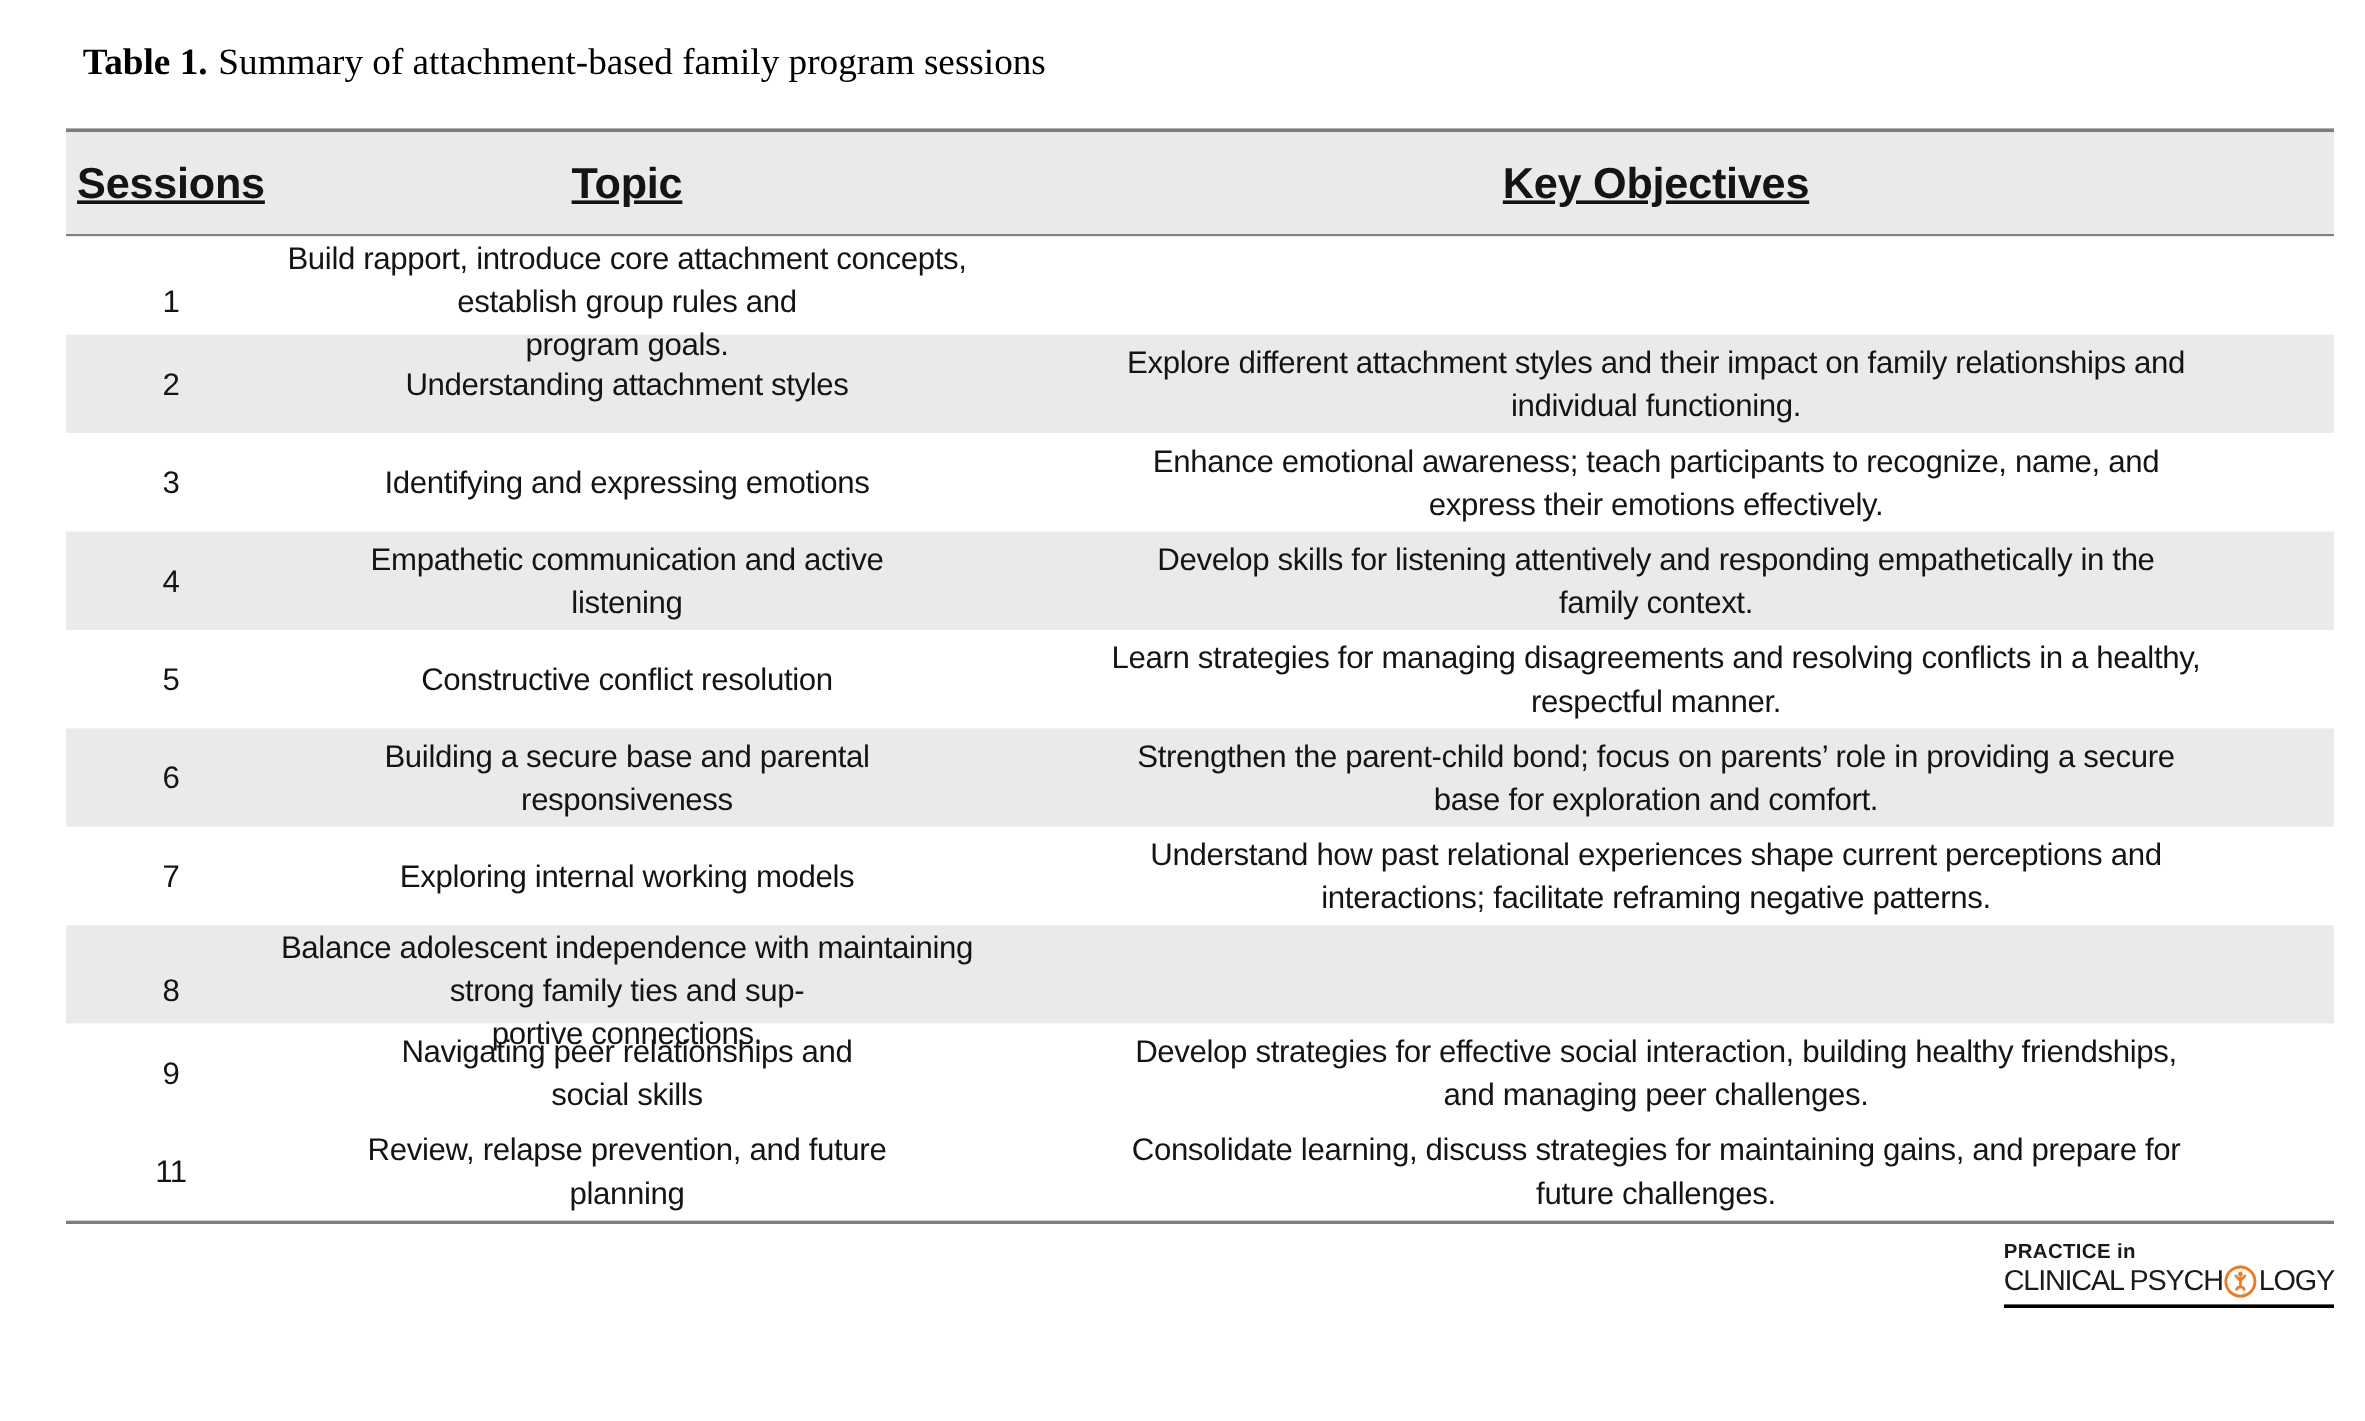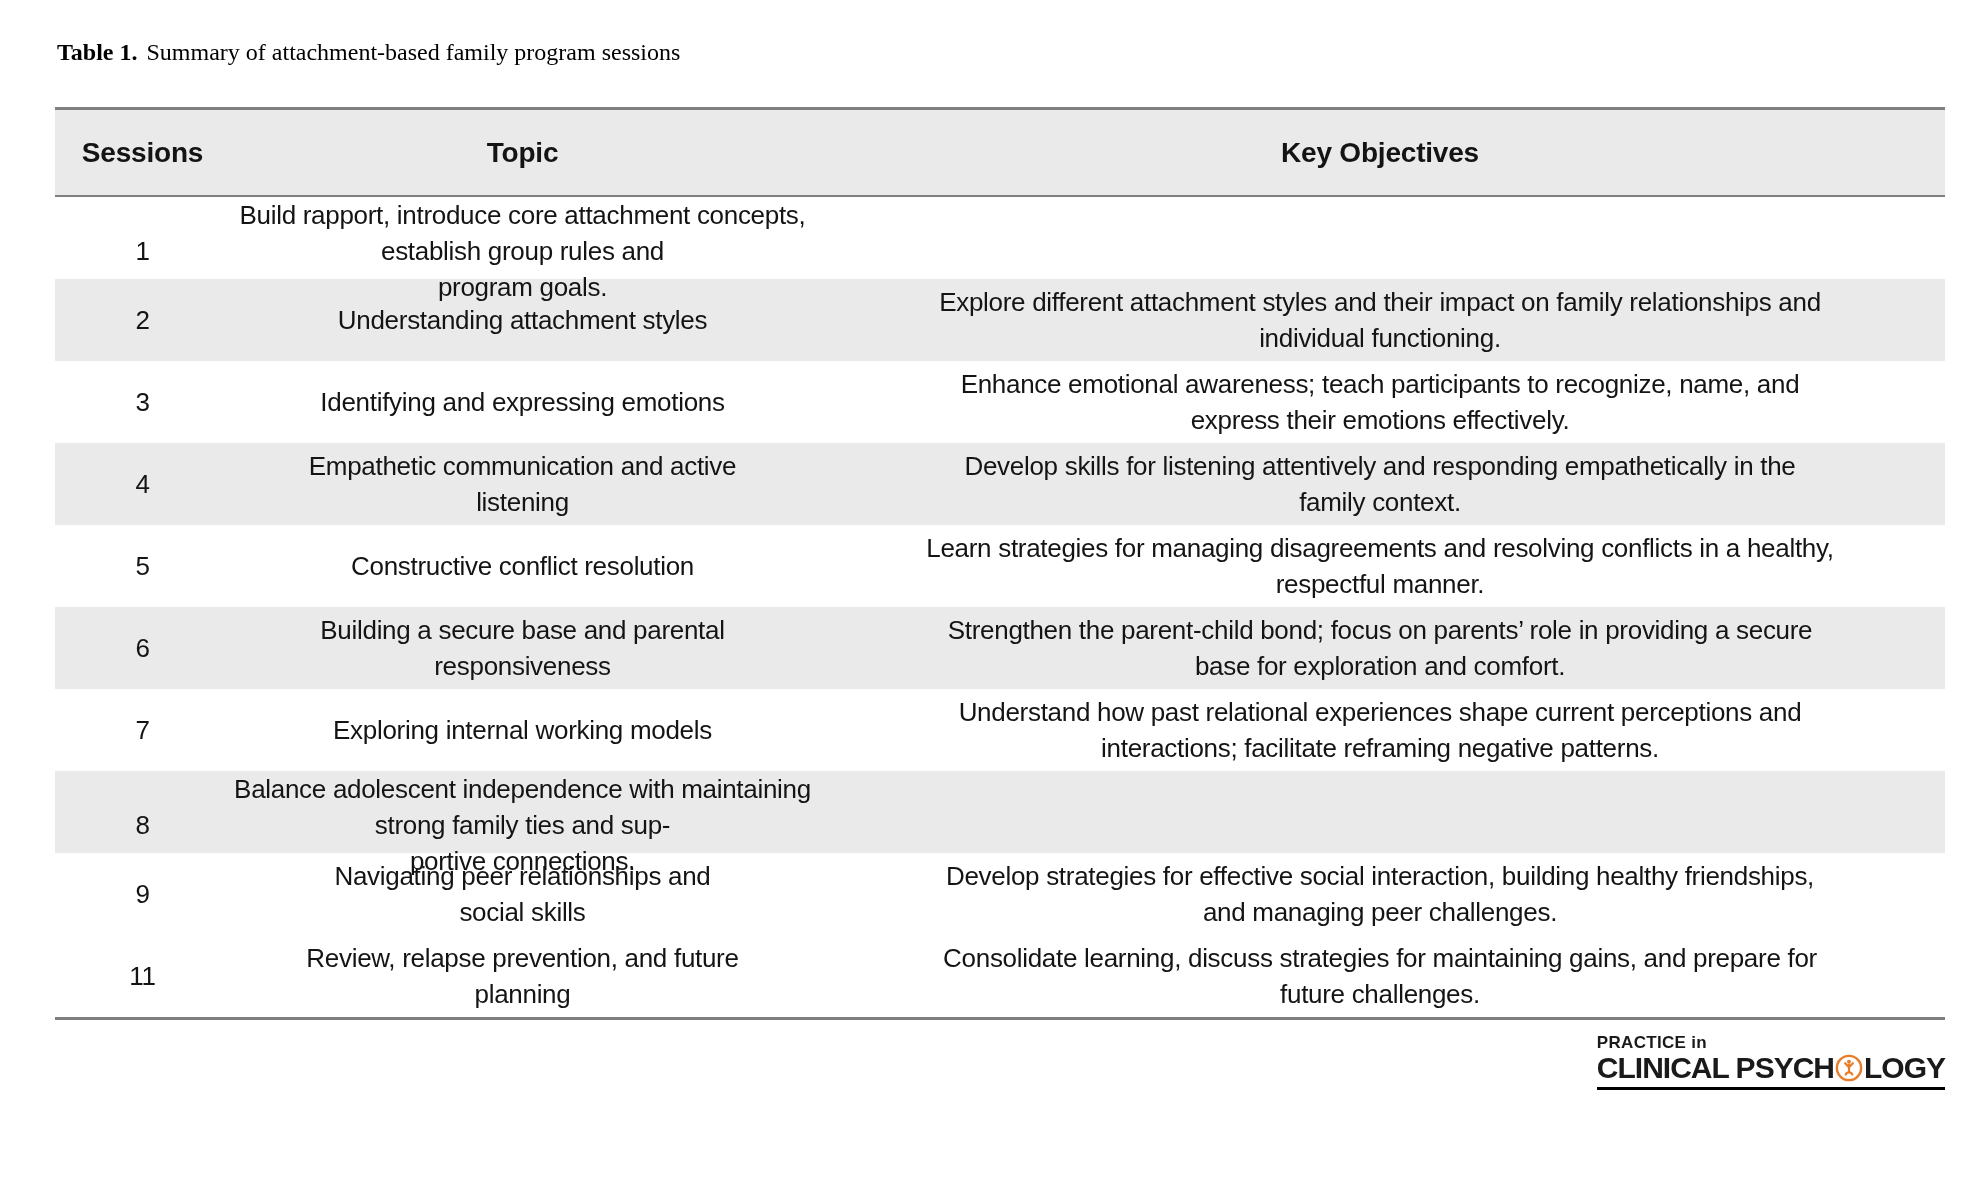--- a/index.html
+++ b/index.html
@@ -6,37 +6,37 @@
   body{
     width:1971px;height:1184px;overflow:hidden;
     font-family:"Liberation Sans",sans-serif;color:#111;
     position:relative;
   }
   .page{padding:33px 26px 0 55px;}
 
   
   .caption{
     font-family:"Liberation Serif",serif;
-    font-size:24px;line-height:38px;color:#000;margin-left:2px;
+    font-size:31px;line-height:38px;color:#000;margin-left:14px;
   }
   .caption-label{font-weight:bold;margin-right:9px;}
 
   
   .ptable{
     margin-top:36px;
     border-top:3px solid #7f7f7f;
     border-bottom:3px solid #7f7f7f;
   }
   .t-header{
     display:grid;grid-template-columns:175px 585px 1fr;
     background:#eaeaea;height:85px;
     border-bottom:2px solid #7f7f7f;
   }
   .t-header .t-cell{
-    font-weight:bold;font-size:28px;letter-spacing:-0.2px;
+    font-weight:bold;font-size:36px;letter-spacing:-0.2px;text-decoration:underline;
   }
   .t-row{
     display:grid;grid-template-columns:175px 585px 1fr;
     height:82px;background:#ffffff;
   }
   .t-row.alt{background:#eaeaea;}
   .t-cell{
     display:flex;align-items:center;justify-content:center;
     text-align:center;white-space:pre-line;
     font-size:26px;line-height:36px;letter-spacing:-0.3px;color:#141414;
@@ -48,21 +48,21 @@
     margin-top:13px;
     display:flex;justify-content:flex-end;
   }
   .logo{display:inline-block;}
   .logo-top{
     font-weight:bold;font-size:17px;line-height:19px;
     letter-spacing:0.3px;color:#1a1a1a;
   }
   .logo-bottom{
     display:flex;align-items:center;
-    font-weight:bold;font-size:30px;line-height:32px;
+    font-weight:normal;font-size:24px;line-height:32px;
     letter-spacing:-1px;color:#1a1a1a;
     border-bottom:3px solid #000;
     padding-bottom:3px;
   }
   .logo-bottom svg{margin:0 1px;display:block;}
 </style>
 </head>
 <body>
 
 <div class="page">

